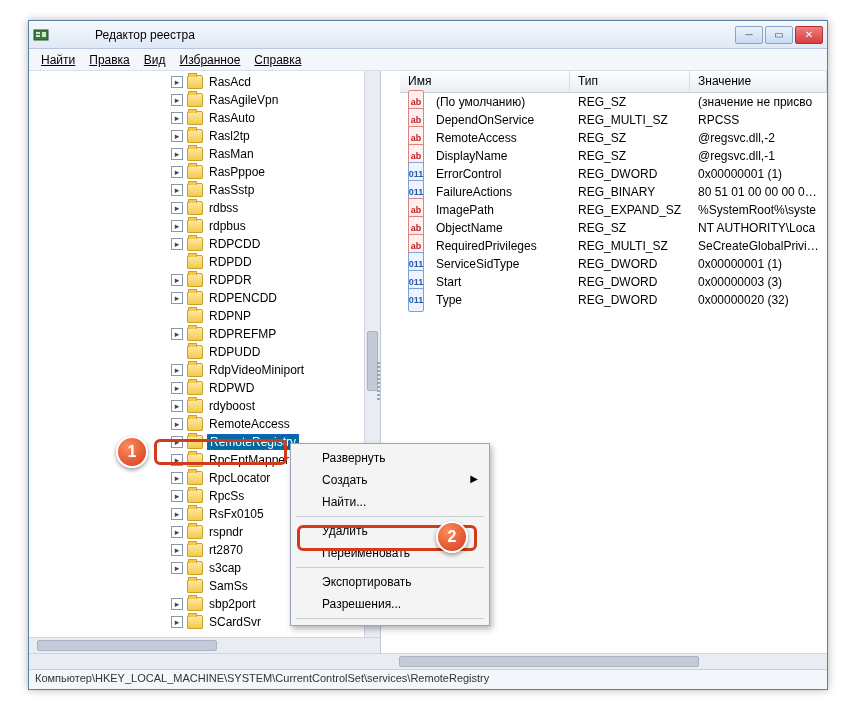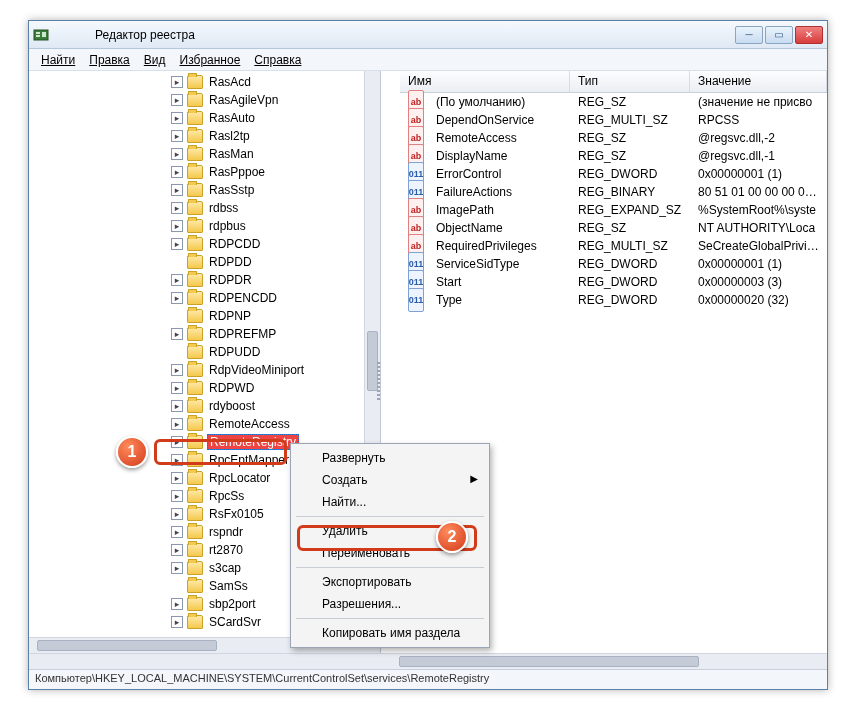--- a/index.html
+++ b/index.html
@@ -19,21 +19,21 @@
 .tree-scroll { position: absolute; inset: 0 16px 16px 0; overflow: hidden; padding: 2px 0 2px 0; }
 .tree-vscroll { position: absolute; right: 0; top: 0; bottom: 16px; width: 16px; background: #e9edf3; border-left: 1px solid #d0d6e0; }
 .tree-hscroll { position: absolute; left: 0; right: 0; bottom: 0; height: 16px; background: #e9edf3; border-top: 1px solid #d0d6e0; }
 .scroll-thumb { position: absolute; background: #c4cbd6; border: 1px solid #a8b2c2; border-radius: 2px; }
 .splitter-handle { position: absolute; right: -3px; top: 50%; width: 6px; height: 40px; background: repeating-linear-gradient(to bottom,#9aa6b6 0 2px, transparent 2px 4px); }
 .tree-row { display: flex; align-items: center; height: 18px; padding-left: 142px; }
 .tree-row .toggle { width: 12px; height: 12px; border: 1px solid #8a98ac; margin-right: 4px; display: flex; align-items: center; justify-content: center; font-size: 9px; color: #445; background: #fff; }
 .tree-row .folder { width: 16px; height: 14px; margin-right: 4px; background: linear-gradient(#ffe9a8,#f4c94c); border: 1px solid #c9a227; border-radius: 2px 2px 1px 1px; position: relative; }
 .tree-row .folder::before { content:""; position:absolute; top:-3px; left:0; width:7px; height:3px; background:#f4c94c; border:1px solid #c9a227; border-bottom:none; border-radius:1px 1px 0 0;}
 .tree-row .label { padding: 0 2px; }
-.tree-row.selected .label { background: #ef4444; color: #fff; border: 1px dotted #1a6fcc; }
+.tree-row.selected .label { background: #0369a1; color: #fff; border: 1px dotted #1a6fcc; }
 .list-pane { flex: 1; position: relative; overflow: hidden; margin-left: 19px; }
 .list-header { display: flex; height: 22px; background: linear-gradient(#fdfdfe,#ebeef4); border-bottom: 1px solid #c8d0dc; }
 .list-header div { padding: 3px 8px; border-right: 1px solid #d6dce6; }
 .col-name { width: 170px; } .col-type { width: 120px; } .col-val { flex: 1; }
 .list-body { position: absolute; top: 22px; left: 0; right: 0; bottom: 0; }
 .list-row { display: flex; height: 18px; align-items: center; }
 .list-row .cell { padding: 0 8px; overflow: hidden; text-overflow: ellipsis; white-space: nowrap; }
 .val-icon { width: 16px; height: 24px; margin: 0 4px 0 8px; display:inline-flex; align-items:center; justify-content:center; font-size:9px; font-weight:bold; border-radius:2px; }
 .val-icon.str { background:#fff0f0; border:1px solid #e28080; color:#c02020; }
 .val-icon.bin { background:#eef4ff; border:1px solid #7ea2d6; color:#2a5ca8; }
@@ -339,19 +339,18 @@
   <div class="cm-item">Развернуть</div>
   <div class="cm-item"><span>Создать</span><span class="arrow">▶</span></div>
   <div class="cm-item">Найти...</div>
   <div class="cm-item sep"></div>
   <div class="cm-item">Удалить</div>
   <div class="cm-item">Переименовать</div>
   <div class="cm-item sep"></div>
   <div class="cm-item">Экспортировать</div>
   <div class="cm-item">Разрешения...</div>
   <div class="cm-item sep"></div>
-  <div class="cm-item">Копировать имя раздела</div>
 </div>
 
 <div class="highlight-box" style="left:154px; top:439px; width:133px; height:26px;"></div>
 <div class="highlight-box" style="left:297px; top:525px; width:180px; height:26px;"></div>
 <div class="callout" style="left:116px; top:436px;">1</div>
 <div class="callout" style="left:436px; top:521px;">2</div>
 
 </body></html>

